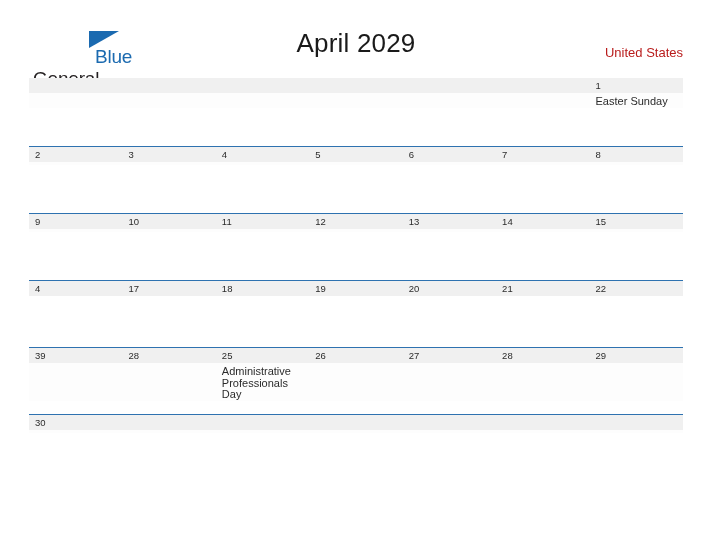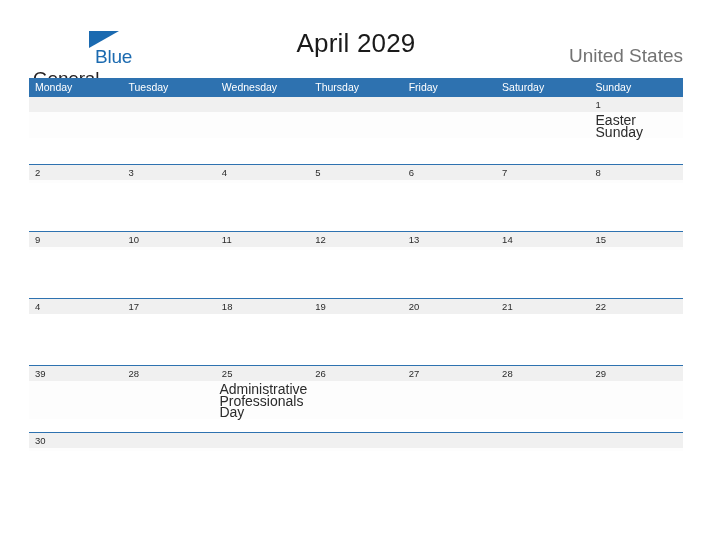--- a/index.html
+++ b/index.html
@@ -72,22 +72,22 @@
     text-align: center;
     font-size: 26px;
     color: #1a1a1a;
     font-family: "Liberation Sans", sans-serif;
     letter-spacing: 0.2px;
   }
   .country {
     position: absolute;
     right: 29px;
     top: 45px;
-    font-size: 19px;
-    color: #737373;
+    font-size: 13px;
+    color: #b91c1c;
     text-align: right;
     font-family: "Liberation Sans", sans-serif;
   }
 
   
   .calendar {
     position: absolute;
     left: 29px;
     top: 78px;
     width: 654px;
@@ -133,21 +133,21 @@
     font-family: "Liberation Sans", sans-serif;
   }
   .eventrow {
     display: flex;
     width: 654px;
     background: #fdfdfd;
   }
   .cell-ev {
     flex: 1 1 0;
     padding: 3px 7px 0 6px;
-    font-size: 14px;
+    font-size: 11px;
     line-height: 11.5px;
     color: #2b2b2b;
     font-family: "Liberation Sans", sans-serif;
     word-wrap: break-word;
   }
 </style>
 </head>
 <body>
 
 <div class="page">
@@ -159,29 +159,20 @@
       <span class="logo-tri"></span>
       <span class="logo-blue">Blue</span>
     </div>
 
     <div class="month-title">April 2029</div>
 
     <div class="country">United States</div>
   </div>
 
   <div class="calendar">
-    <div class="weekdays">
-      <div class="weekday">Monday</div>
-      <div class="weekday">Tuesday</div>
-      <div class="weekday">Wednesday</div>
-      <div class="weekday">Thursday</div>
-      <div class="weekday">Friday</div>
-      <div class="weekday">Saturday</div>
-      <div class="weekday">Sunday</div>
-    </div>
 
     <div class="week week-h68">
       <div class="daterow">
         <div class="cell-num"></div>
         <div class="cell-num"></div>
         <div class="cell-num"></div>
         <div class="cell-num"></div>
         <div class="cell-num"></div>
         <div class="cell-num"></div>
         <div class="cell-num">1</div>

